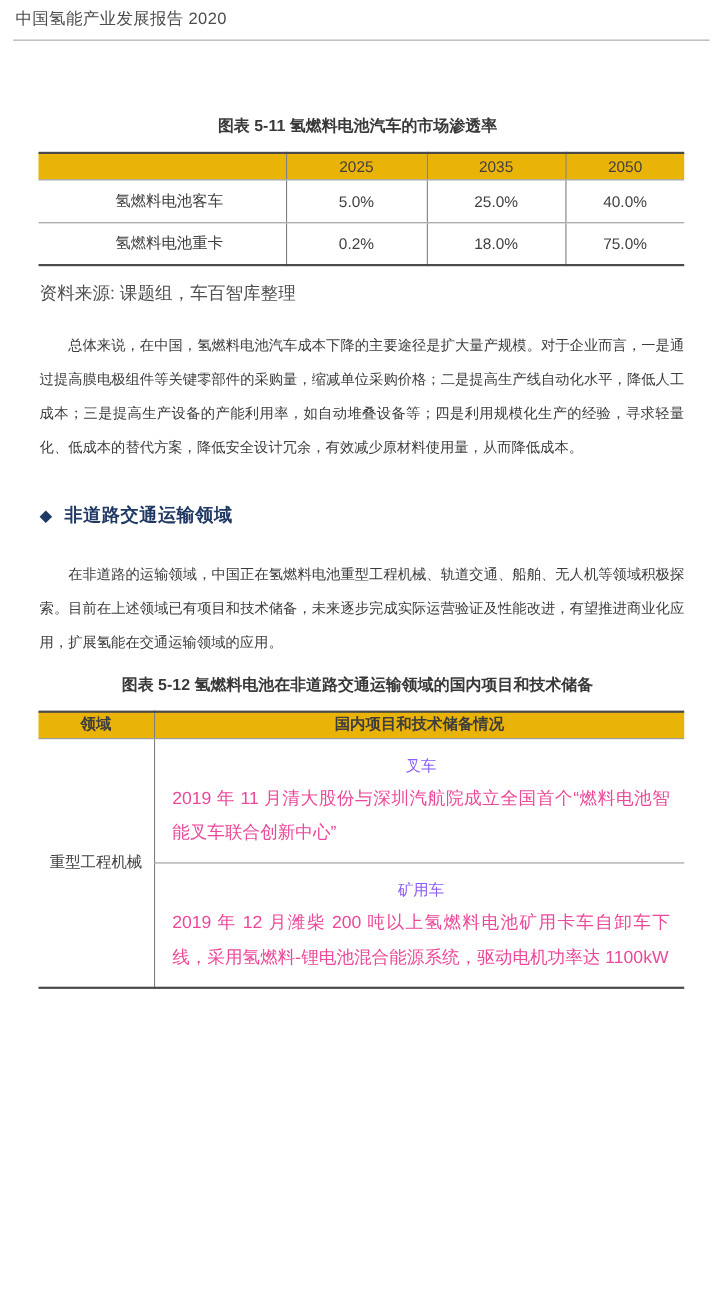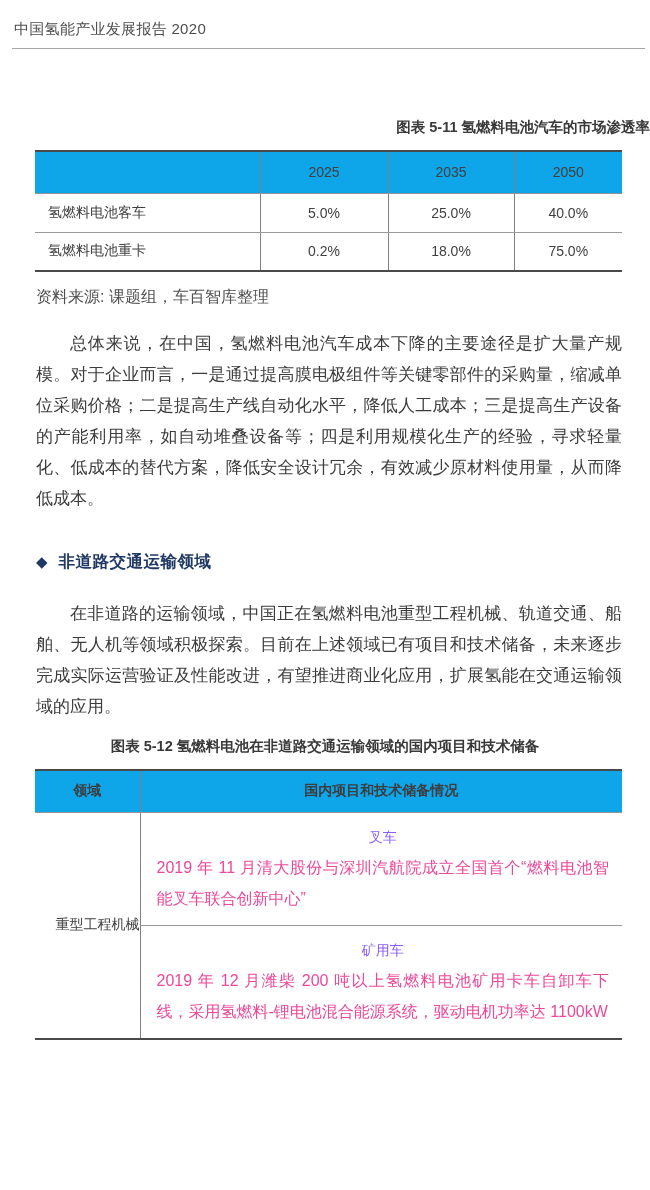--- a/index.html
+++ b/index.html
@@ -5,61 +5,61 @@
   * { margin:0; padding:0; box-sizing:border-box; }
   html, body { background:#ffffff; }
   body {
     width:650px; height:1190px;
     position:relative; overflow:hidden;
     font-family:"Liberation Sans","DejaVu Sans",sans-serif;
     color:#3d3d3d;
   }
 
   
-  .page-header-title { margin:20px 0 0 14px; font-size:15px; color:#4d4d4d; letter-spacing:.3px; }
+  .page-header-title { margin:8px 0 0 14px; font-size:15px; color:#4d4d4d; letter-spacing:.3px; }
   .rule { border-top:1px solid #a6a6a6; margin-left:12px; margin-right:5px; }
   .header-rule { margin-top:9px; }
 
   
   .caption { text-align:center; font-weight:bold; font-size:14.5px; color:#393939; line-height:20px; }
-  .caption-1 { margin-top:68px;text-align:right; }
+  .caption-1 { margin-top:68px; }
   .caption-2 { margin-top:14px; }
 
   
   table { border-collapse:collapse; width:587px; margin-left:35px; table-layout:fixed; }
   .doc-table { margin-top:13px; border-top:2px solid #4a4a4a; border-bottom:2px solid #4a4a4a; }
   .doc-table th, .doc-table td { font-size:14px; color:#404040; vertical-align:middle; }
-  .doc-table thead th { background:#0ea5e9; height:42px; font-weight:normal; text-align:center; border-bottom:1px solid #949494; }
+  .doc-table thead th { background:#eab308; height:24px; font-weight:normal; text-align:center; border-bottom:1px solid #949494; }
 
   
   .t1 tbody td { height:39px; text-align:center; border-bottom:1px solid #9a9a9a; }
   .t1 th + th, .t1 td + td { border-left:1px solid #808080; }
-  .t1 .label-cell { text-align:left; padding-left:13px; }
+  .t1 .label-cell { text-align:center; padding-left:13px; }
 
   
   .source-note { margin:15px 0 0 36px; font-size:16px; color:#4f4f4f; }
 
   
   .para {
     margin:0 28px 0 36px;
-    font-size:17px; line-height:31px; color:#3c3c3c;
+    font-size:13px; line-height:31px; color:#3c3c3c;
     text-align:justify; text-indent:2em;
   }
   .para-1 { margin-top:20px; }
   .para-2 { margin-top:26px; }
 
   
   .section-heading { margin:37px 0 0 36px; display:flex; align-items:center; }
   .diamond { font-size:15px; color:#1f3864; line-height:21px; }
   .section-title { margin-left:11px; font-size:16.5px; font-weight:bold; color:#1f3864; letter-spacing:.5px; line-height:21px; }
 
   
   .t2 thead th { font-weight:bold; color:#3d3d3d;font-family:Liberation Mono, monospace; }
   .t2 th + th { border-left:1px solid #808080; }
-  .t2 .domain-cell { text-align:right;font-family:Liberation Serif, serif; }
+  .t2 .domain-cell { text-align:center;font-family:Liberation Serif, serif; }
   .t2 .entry-cell { border-left:1px solid #808080; padding:9px 13px 11px 16px; }
   .t2 .entry-cell.first { border-bottom:1px solid #9a9a9a; }
   .entry-subtitle { text-align:center; font-size:14px; line-height:30px; color:#8b5cf6; }
   .entry-desc { font-size:16px; line-height:31px; color:#ec4899; text-align:justify; }
 
   
   .page-footer { position:absolute; left:0; right:0; top:1206px; }
   .page-number { margin:9px 0 0 12px; font-size:16px; color:#8f8f8f; }
 </style>
 </head>

